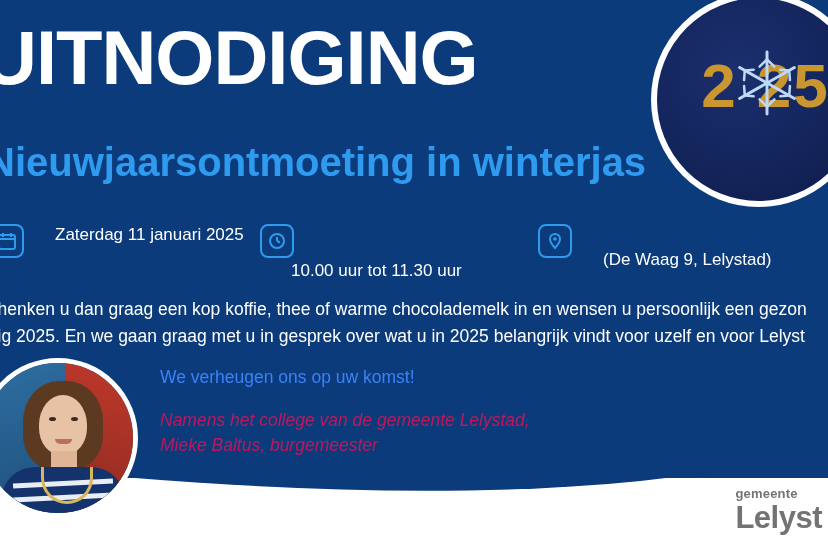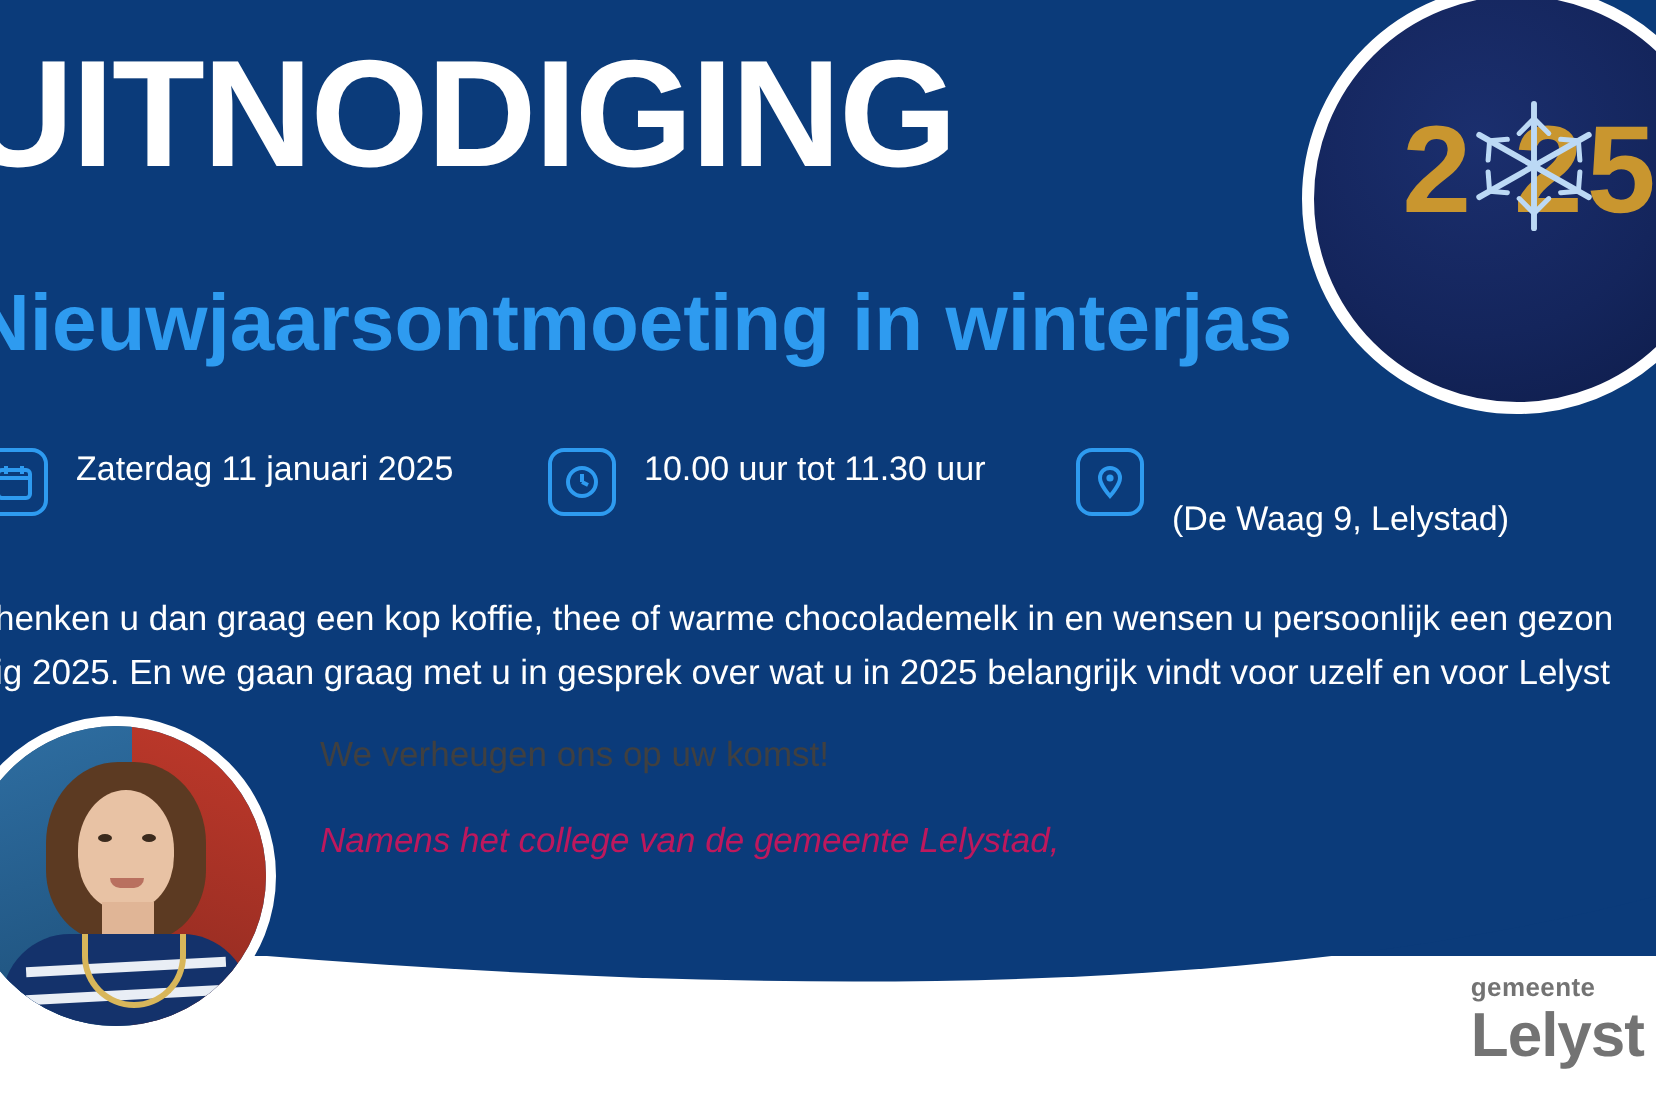--- a/index.html
+++ b/index.html
@@ -84,48 +84,48 @@
     width: 34px;
     height: 34px;
     border: 2.5px solid #2e9bf0;
     border-radius: 8px;
     box-sizing: border-box;
     position: relative;
     margin-top: 2px;
   }
   .info-item .ico svg { position:absolute; left:50%; top:50%; transform: translate(-50%,-50%); }
   .info-item .txt {
-    margin-left: 14px;
+    margin-left: 31px;
     color: #ffffff;
     font-size: 17px;
     line-height: 25px;
     white-space: nowrap;
   }
   #info-date  { left: 0px;   top: 0; }
-  #info-time  { left: 284px; top: 0; }
+  #info-time  { left: 270px; top: 0; flex-direction: column; }
   #info-place { left: 548px; top: 0; }
 
   
   .body-text {
     position: absolute;
     left: -20px;
     top: 296px;
     width: 880px;
     color: #ffffff;
     font-size: 17.5px;
     line-height: 27px;
     white-space: nowrap;
   }
   .body-text .l2 { display:block; }
 
   .welcome {
     position: absolute;
     left: 160px;
     top: 364px;
-    color: #404040;
+    color: #3b82f6;
     font-size: 17.5px;
     line-height: 27px;
   }
   .signoff {
     position: absolute;
     left: 160px;
     top: 408px;
     color: #be185d;
     font-size: 17.5px;
     line-height: 25px;
@@ -269,20 +269,21 @@
 
   <div class="body-text">
     <span class="l2">schenken u dan graag een kop koffie, thee of warme chocolademelk in en wensen u persoonlijk een gezon</span>
     <span class="l2">kkig 2025. En we gaan graag met u in gesprek over wat u in 2025 belangrijk vindt voor uzelf en voor Lelyst</span>
   </div>
 
   <div class="welcome">We verheugen ons op uw komst!</div>
 
   <div class="signoff">
     <div>Namens het college van de gemeente Lelystad,</div>
+    <div>Mieke Baltus,  burgemeester</div>
   </div>
 
   <div class="badge">
     <div class="year">2  25</div>
     <svg class="flake" viewBox="0 0 100 100" xmlns="http://www.w3.org/2000/svg">
       <g stroke="#bcd9f5" stroke-width="4" stroke-linecap="round" fill="none">
         <line x1="50" y1="8" x2="50" y2="92"></line>
         <line x1="13" y1="29" x2="87" y2="71"></line>
         <line x1="13" y1="71" x2="87" y2="29"></line>
         <g stroke-width="3.4">

